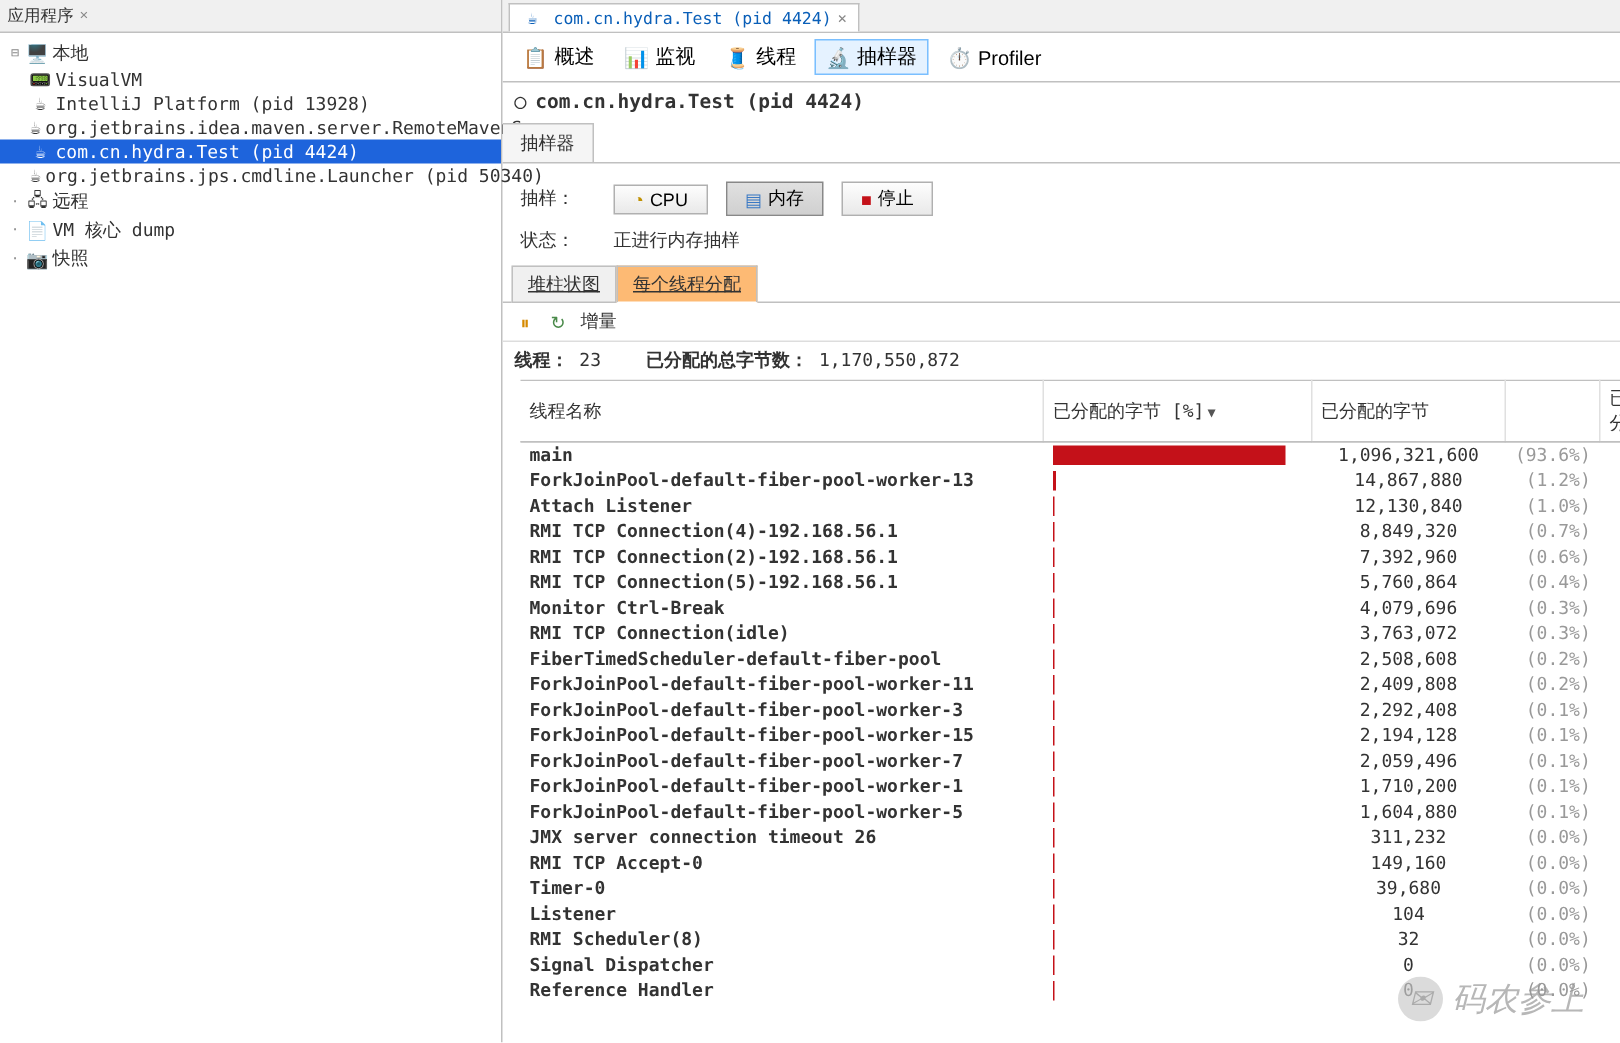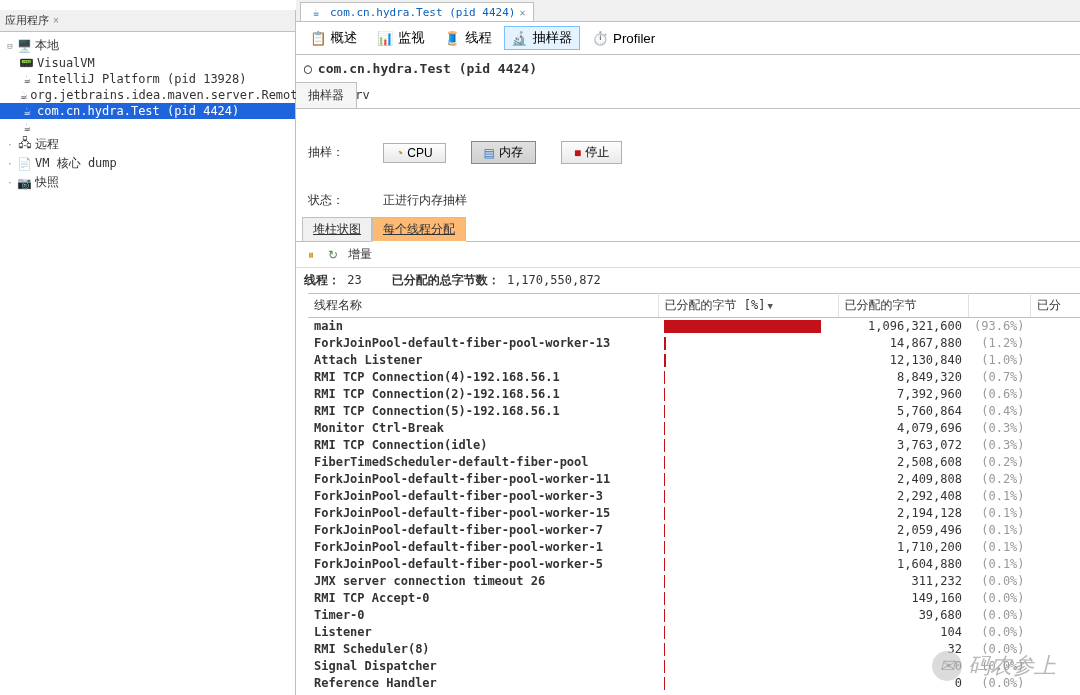--- a/index.html
+++ b/index.html
@@ -4,57 +4,57 @@
 <style>
 * { margin: 0; padding: 0; box-sizing: border-box; }
 body {
   font-family: "Microsoft YaHei", Arial, sans-serif;
   font-size: 12px;
   background: #fff;
   color: #333;
   overflow: hidden;
 }
 .container { display: flex; width: 1080px; height: 695px; }
-.left-panel { width: 296px; border-right: 1px solid #c0c0c0; display: flex; flex-direction: column; margin-top: 10px; }
+.left-panel { width: 335px; border-right: 1px solid #c0c0c0; display: flex; flex-direction: column; }
 .panel-tab-bar { background: #f0f0f0; border-bottom: 1px solid #c0c0c0; padding: 3px 5px; font-size: 11px; display: flex; align-items: center; }
 .panel-tab-close { margin-left: 4px; color: #888; font-size: 10px; cursor: pointer; }
 .tree { padding: 4px 0; font-size: 12px; }
 .tree-node { display: flex; align-items: center; padding: 1px 0; white-space: nowrap; font-family: "SimSun","Consolas",monospace; font-size: 12px; }
 .tree-node.lvl0 { padding-left: 4px; }
 .tree-node.lvl1 { padding-left: 20px; }
 .tree-node.selected { background: #1e64dc; color: #fff; }
 .tree-toggle { width: 12px; text-align: center; color: #888; font-size: 9px; margin-right: 2px; }
 .tree-icon { width: 14px; height: 14px; margin-right: 3px; display: inline-flex; align-items: center; justify-content: center; }
 .right-panel { flex: 1; display: flex; flex-direction: column; overflow: hidden; }
 .doc-tab-bar { background: #f0f0f0; border-bottom: 1px solid #c0c0c0; display: flex; align-items: flex-end; height: 22px; padding-left: 4px; }
 .doc-tab { background: #fff; border: 1px solid #c0c0c0; border-bottom: none; padding: 2px 8px; font-size: 11px; display: flex; align-items: center; gap: 4px; color: #0a5fb8; font-family: "Consolas","SimSun",monospace; }
 .tab-close { color: #888; font-size: 10px; cursor: pointer; }
 .toolbar { border-bottom: 1px solid #c0c0c0; display: flex; padding: 4px 6px; gap: 4px; font-size: 12px; }
 .toolbar-btn { border: 1px solid transparent; padding: 2px 7px; display: flex; align-items: center; gap: 4px; cursor: pointer; background: transparent; }
 .toolbar-btn.active { background: #e5f2ff; border: 1px solid #7abfff; }
 .title-row { display: flex; align-items: center; padding: 6px 8px; gap: 6px; font-weight: bold; font-size: 13px; font-family: "Consolas","SimSun",monospace; }
 .sampler-tab { border-bottom: 1px solid #c0c0c0; }
 .sampler-tab-inner { padding: 4px 12px; background: #f5f5f5; border-top: 1px solid #c0c0c0; border-right: 1px solid #c0c0c0; display: inline-block; font-size: 12px; }
 .controls { padding: 8px 12px 4px 12px; }
-.ctrl-row { display: flex; align-items: center; gap: 25px; padding: 4px 0; font-size: 12px; margin-top: 20px; }
+.ctrl-row { display: flex; align-items: center; gap: 12px; padding: 4px 0; font-size: 12px; }
 .ctrl-label { width: 50px; }
 .btn { border: 1px solid #b0b0b0; background: linear-gradient(#fdfdfd,#e9e9e9); padding: 2px 12px; font-size: 12px; cursor: pointer; display: inline-flex; align-items: center; gap: 4px; }
 .btn.pressed { background: linear-gradient(#e0e0e0,#d0d0d0); border: 1px solid #888; }
 .sub-tab-bar { border-bottom: 1px solid #c0c0c0; display: flex; padding-left: 6px; font-size: 12px; text-decoration: underline; }
 .sub-tab { border: 1px solid #c0c0c0; border-bottom: 1px solid #fff; padding: 3px 10px; margin-bottom: -1px; background: #fdba74; }
 .sub-tab.inactive { background: #f0f0f0; border-bottom: 1px solid #c0c0c0; }
 .mini-toolbar { display: flex; align-items: center; gap: 8px; padding: 4px 8px; border-bottom: 1px solid #ddd; }
 .mini-icon { width: 14px; height: 14px; display: inline-flex; align-items: center; justify-content: center; }
 .stats-bar { padding: 4px 8px; font-size: 12px; display: flex; gap: 30px; font-family: "Consolas","SimSun",monospace; }
 .table { width: 100%; border-collapse: collapse; font-family: "Consolas","SimSun",monospace; font-size: 12px; margin-left: 12px; }
 .table th { text-align: left; font-weight: normal; border-top: 1px solid #c0c0c0; border-bottom: 1px solid #c0c0c0; border-right: 1px solid #e0e0e0; padding: 3px 6px; background: #fff; }
 .table td { padding: 1px 6px; height: 17px; vertical-align: middle; }
 .col-name { width: 350px; }
 .col-bar { width: 180px; }
-.col-bytes { width: 130px; text-align: right; }
+.col-bytes { width: 130px; text-align: center; }
 .col-pct { width: 58px; text-align: right; color: #999; }
 .bar-cell { background: #fff; }
 .bar { height: 13px; background: #c41119; }
 .name-cell { font-weight: bold; }
 .watermark { position: fixed; right: 24px; bottom: 14px; display: flex; align-items: center; gap: 6px; color: #999; font-size: 22px; font-family: "Microsoft YaHei"; opacity: 0.7; pointer-events: none; font-style: italic;}
 .wm-icon { width: 30px; height: 30px; border-radius: 50%; background: #ccc; display: flex; align-items: center; justify-content: center; color: #888; font-size: 18px; }
 .sort-indicator { font-size: 9px; color: #555; margin-left: 2px; }
 .table-wrap { overflow: hidden; flex: 1; }
 </style>
 </head>
@@ -84,20 +84,21 @@
       <div class="tree-node lvl1">
         <span class="tree-icon">☕</span>
         <span>org.jetbrains.idea.maven.server.RemoteMavenServ</span>
       </div>
       <div class="tree-node lvl1 selected">
         <span class="tree-icon">☕</span>
         <span>com.cn.hydra.Test (pid 4424)</span>
       </div>
       <div class="tree-node lvl1">
         <span class="tree-icon">☕</span>
+        <span>org.jetbrains.jps.cmdline.Launcher (pid 50340)</span>
       </div>
       <div class="tree-node lvl0">
         <span class="tree-toggle">·</span>
         <span class="tree-icon">🖧</span>
         <span>远程</span>
       </div>
       <div class="tree-node lvl0">
         <span class="tree-toggle">·</span>
         <span class="tree-icon">📄</span>
         <span>VM 核心 dump</span>

